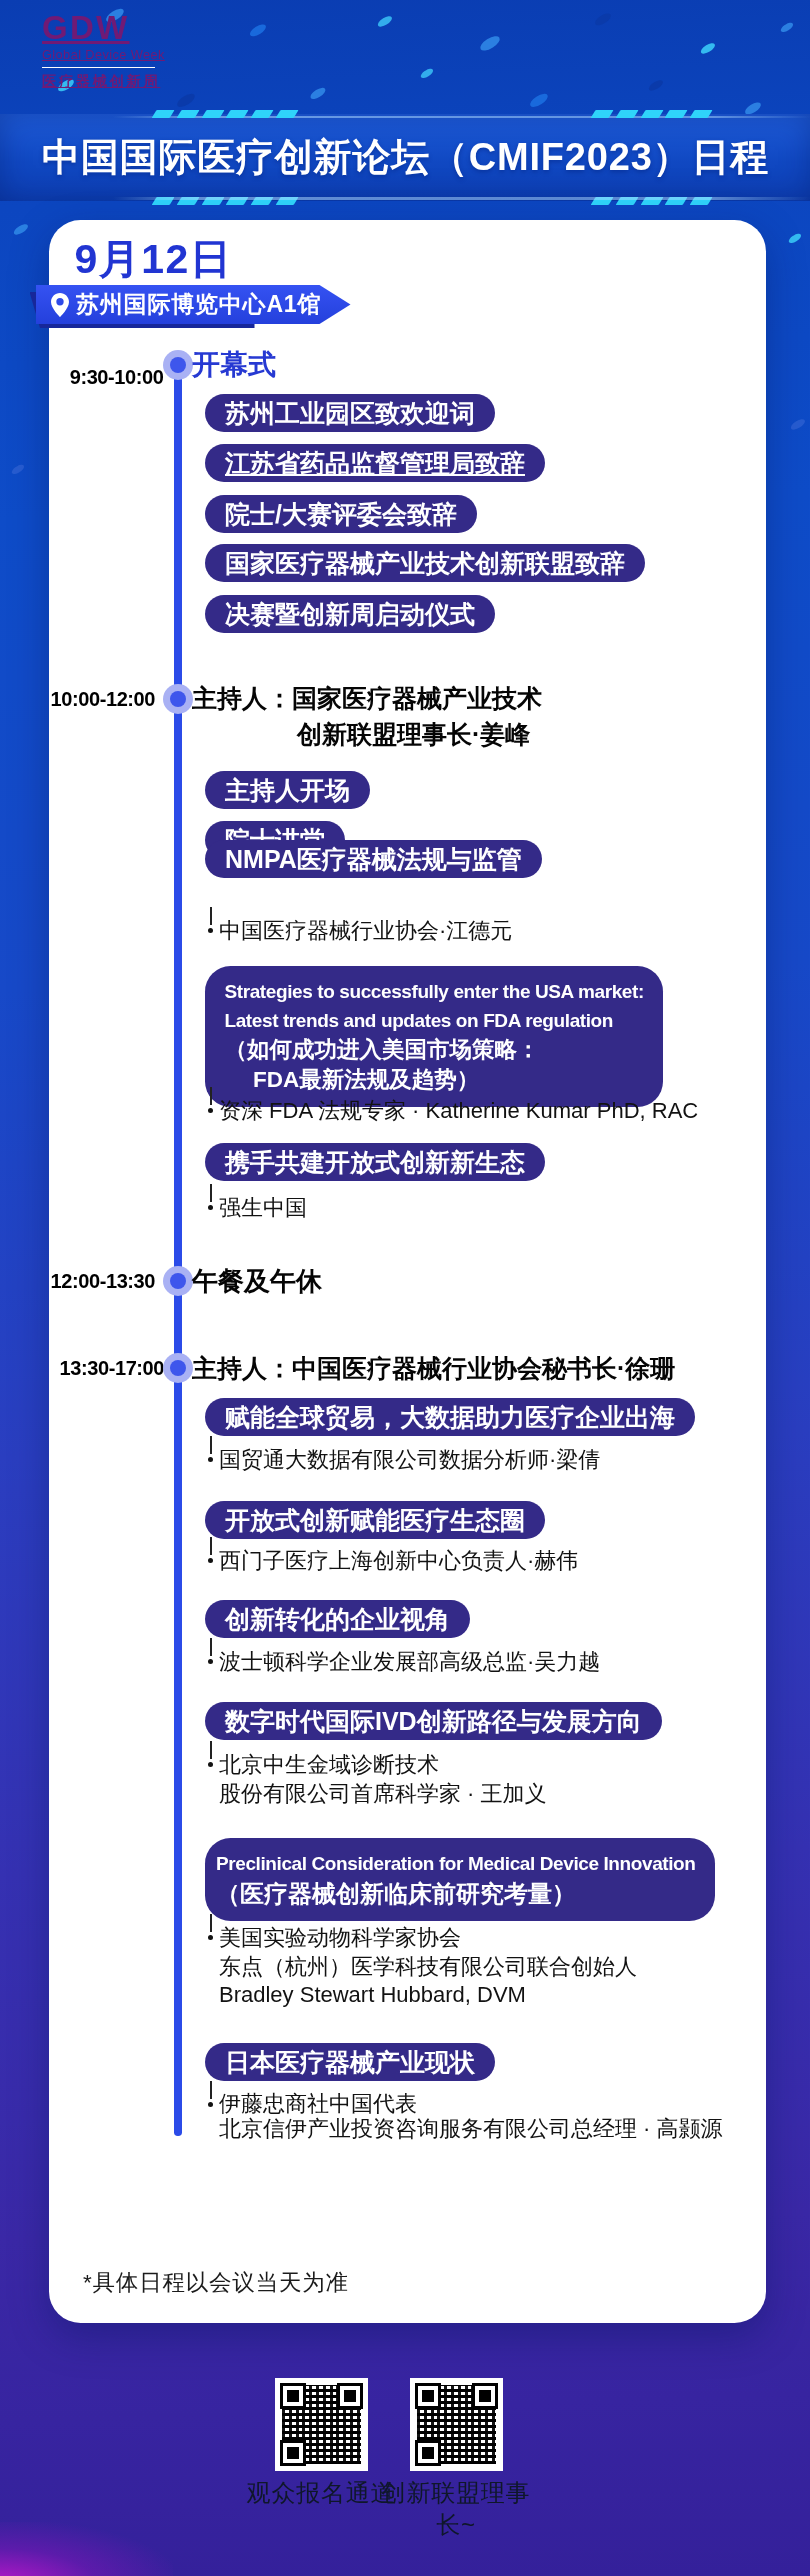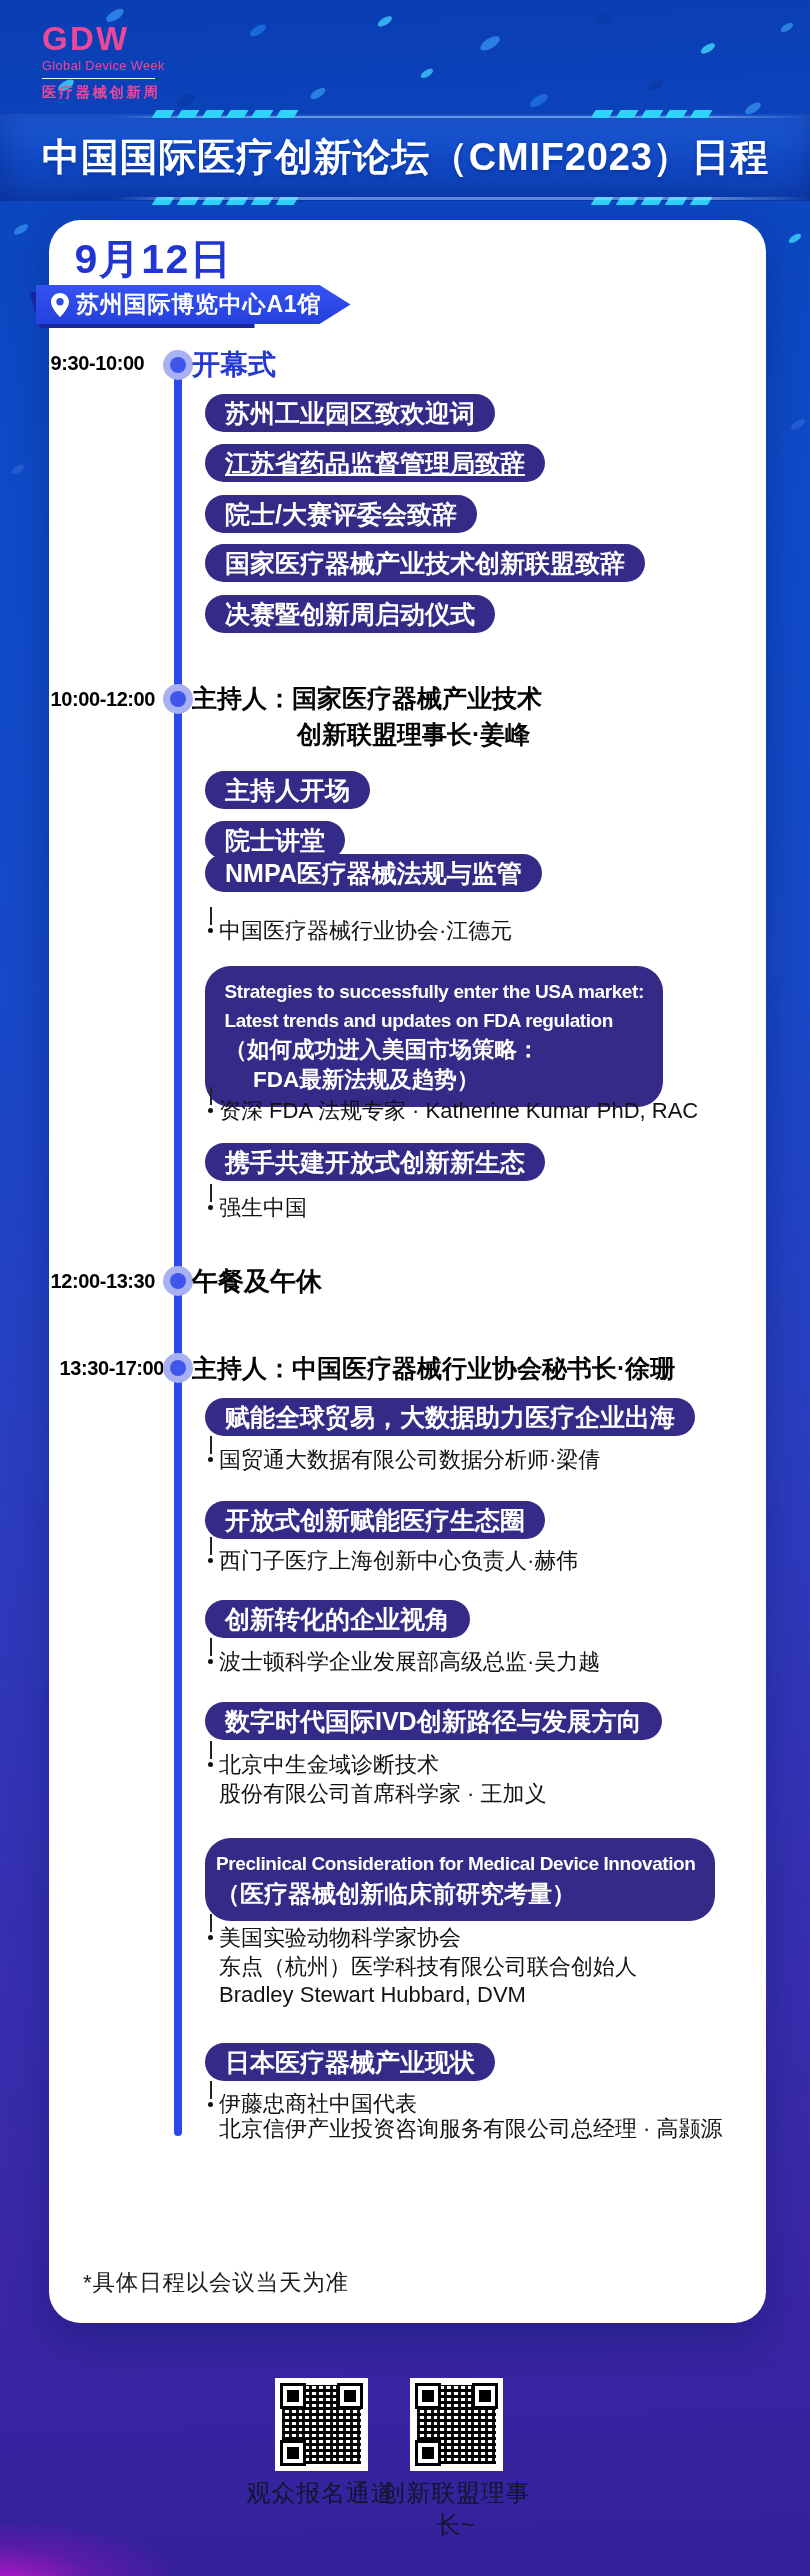--- a/index.html
+++ b/index.html
@@ -5,21 +5,21 @@
   html,body{margin:0;padding:0;}
   body{
     width:811px;height:2576px;position:relative;overflow:hidden;
     font-family:"Liberation Sans","DejaVu Sans",sans-serif;
     background:linear-gradient(178deg,#0a3db2 0%,#0c46c0 8%,#0e4cc8 20%,#1749c8 38%,#2a3ec0 56%,#3531b2 72%,#3a28a6 86%,#34209a 100%);
   }
   #poster{position:absolute;inset:0;}
   
   .dot{position:absolute;width:19.5px;height:9px;border-radius:50%;transform:rotate(-32deg);opacity:.9;}
   
-  .logo{position:absolute;left:42px;top:21px;color:#ec4899;}
+  .logo{position:absolute;left:42px;top:10px;color:#701a75;text-decoration:underline;}
   .logo-acronym{font-size:33px;font-weight:700;letter-spacing:2.3px;line-height:35px;}
   .logo-name{font-size:12.8px;letter-spacing:0.4px;margin-top:2.3px;white-space:nowrap;}
   .logo-rule{width:113px;height:1.5px;background:#fff;margin:4.5px 0 3.8px;}
   .logo-cn{font-size:14.3px;font-weight:700;letter-spacing:2.6px;white-space:nowrap;}
   .banner{position:absolute;top:114px;left:0;width:811px;height:87px;
     background:linear-gradient(180deg,#1e5cda 0%,#1048c2 55%,#0d3fb4 100%);
     box-shadow:0 0 30px rgba(0,20,90,.35) inset;}
   .banner::before,.banner::after{content:'';position:absolute;left:113px;right:0;height:2.3px;
     background:linear-gradient(90deg,rgba(160,210,255,0),rgba(170,215,255,.55) 12%,rgba(170,215,255,.5) 86%,rgba(170,215,255,0));}
   .banner::before{top:1.5px;} .banner::after{bottom:1.5px;}
@@ -149,37 +149,37 @@
     <div class="ribbon-shadow"></div>
     <div class="ribbon">
       <svg class="pin" width="18" height="24" viewBox="0 0 24 32">
         <path fill="#ffffff" d="M12 0C5.4 0 0 5.3 0 11.9 0 20.4 12 32 12 32s12-11.6 12-20.1C24 5.3 18.6 0 12 0zm0 16.6a4.9 4.9 0 1 1 0-9.8 4.9 4.9 0 0 1 0 9.8z"></path>
       </svg>
       <span>苏州国际博览中心A1馆</span>
     </div>
 
     <div class="rail"></div>
 
-    <div class="time" style="top:128px;">9:30-10:00</div>
+    <div class="time" style="top:142px;text-align:right;">9:30-10:00</div>
     <div class="node" style="top:130px;"></div>
     <div class="sec-title" style="top:128px;">开幕式</div>
     <div class="pill" style="top:174px;">苏州工业园区致欢迎词</div>
     <div class="pill" style="top:224px;text-decoration:underline;">江苏省药品监督管理局致辞</div>
     <div class="pill" style="top:275px;">院士/大赛评委会致辞</div>
     <div class="pill" style="top:324px;">国家医疗器械产业技术创新联盟致辞</div>
     <div class="pill" style="top:375px;">决赛暨创新周启动仪式</div>
 
     <div class="time" style="top:464px;">10:00-12:00</div>
     <div class="node" style="top:464px;"></div>
     <div class="host" style="top:462px;">主持人：国家医疗器械产业技术</div>
     <div class="host" style="top:498px;left:248px;">创新联盟理事长·姜峰</div>
 
     <div class="pill" style="top:551px;">主持人开场</div>
     <div class="pill" style="top:601px;">院士讲堂</div>
-    <div class="pill" style="top:634px;">NMPA医疗器械法规与监管</div>
+    <div class="pill" style="top:620px;">NMPA医疗器械法规与监管</div>
     <div class="spk" style="top:697px;">
       <div class="spk-line first">中国医疗器械行业协会·江德元</div>
     </div>
 
     <div class="box" style="top:746px;">
       <div class="bl en">Strategies to successfully enter the USA market:</div>
       <div class="bl en">Latest trends and updates on FDA regulation</div>
       <div class="bl">（如何成功进入美国市场策略：</div>
       <div class="bl indent">FDA最新法规及趋势）</div>
     </div>

